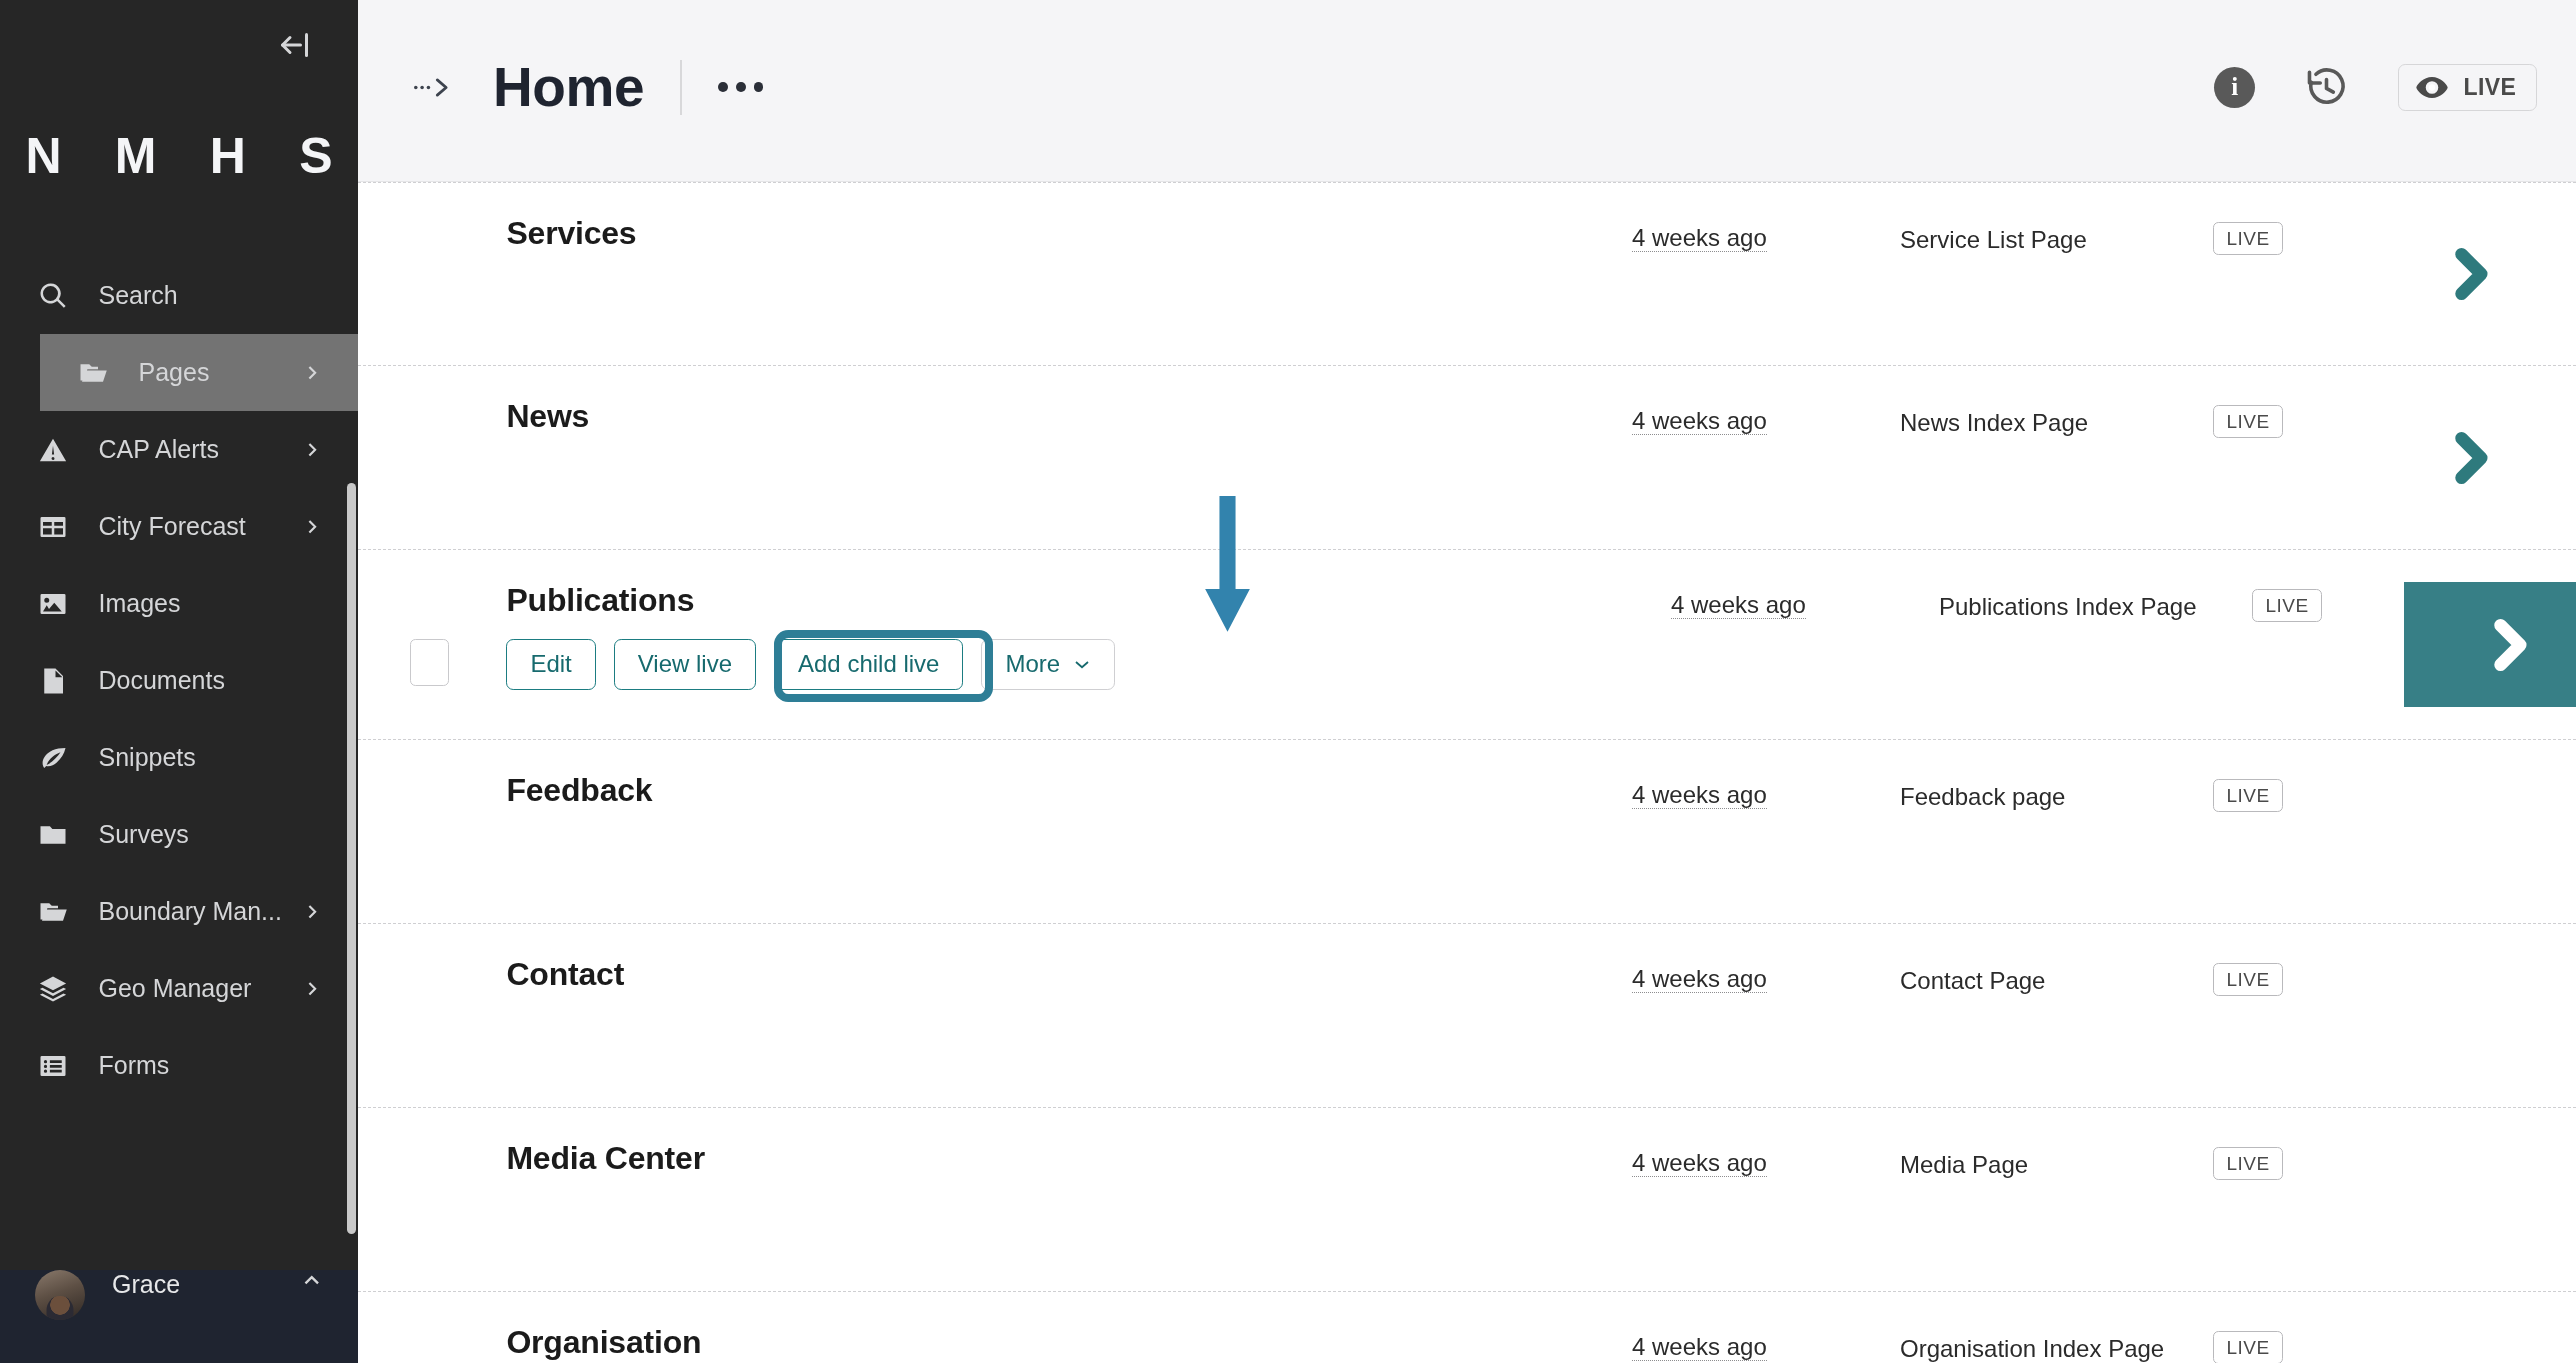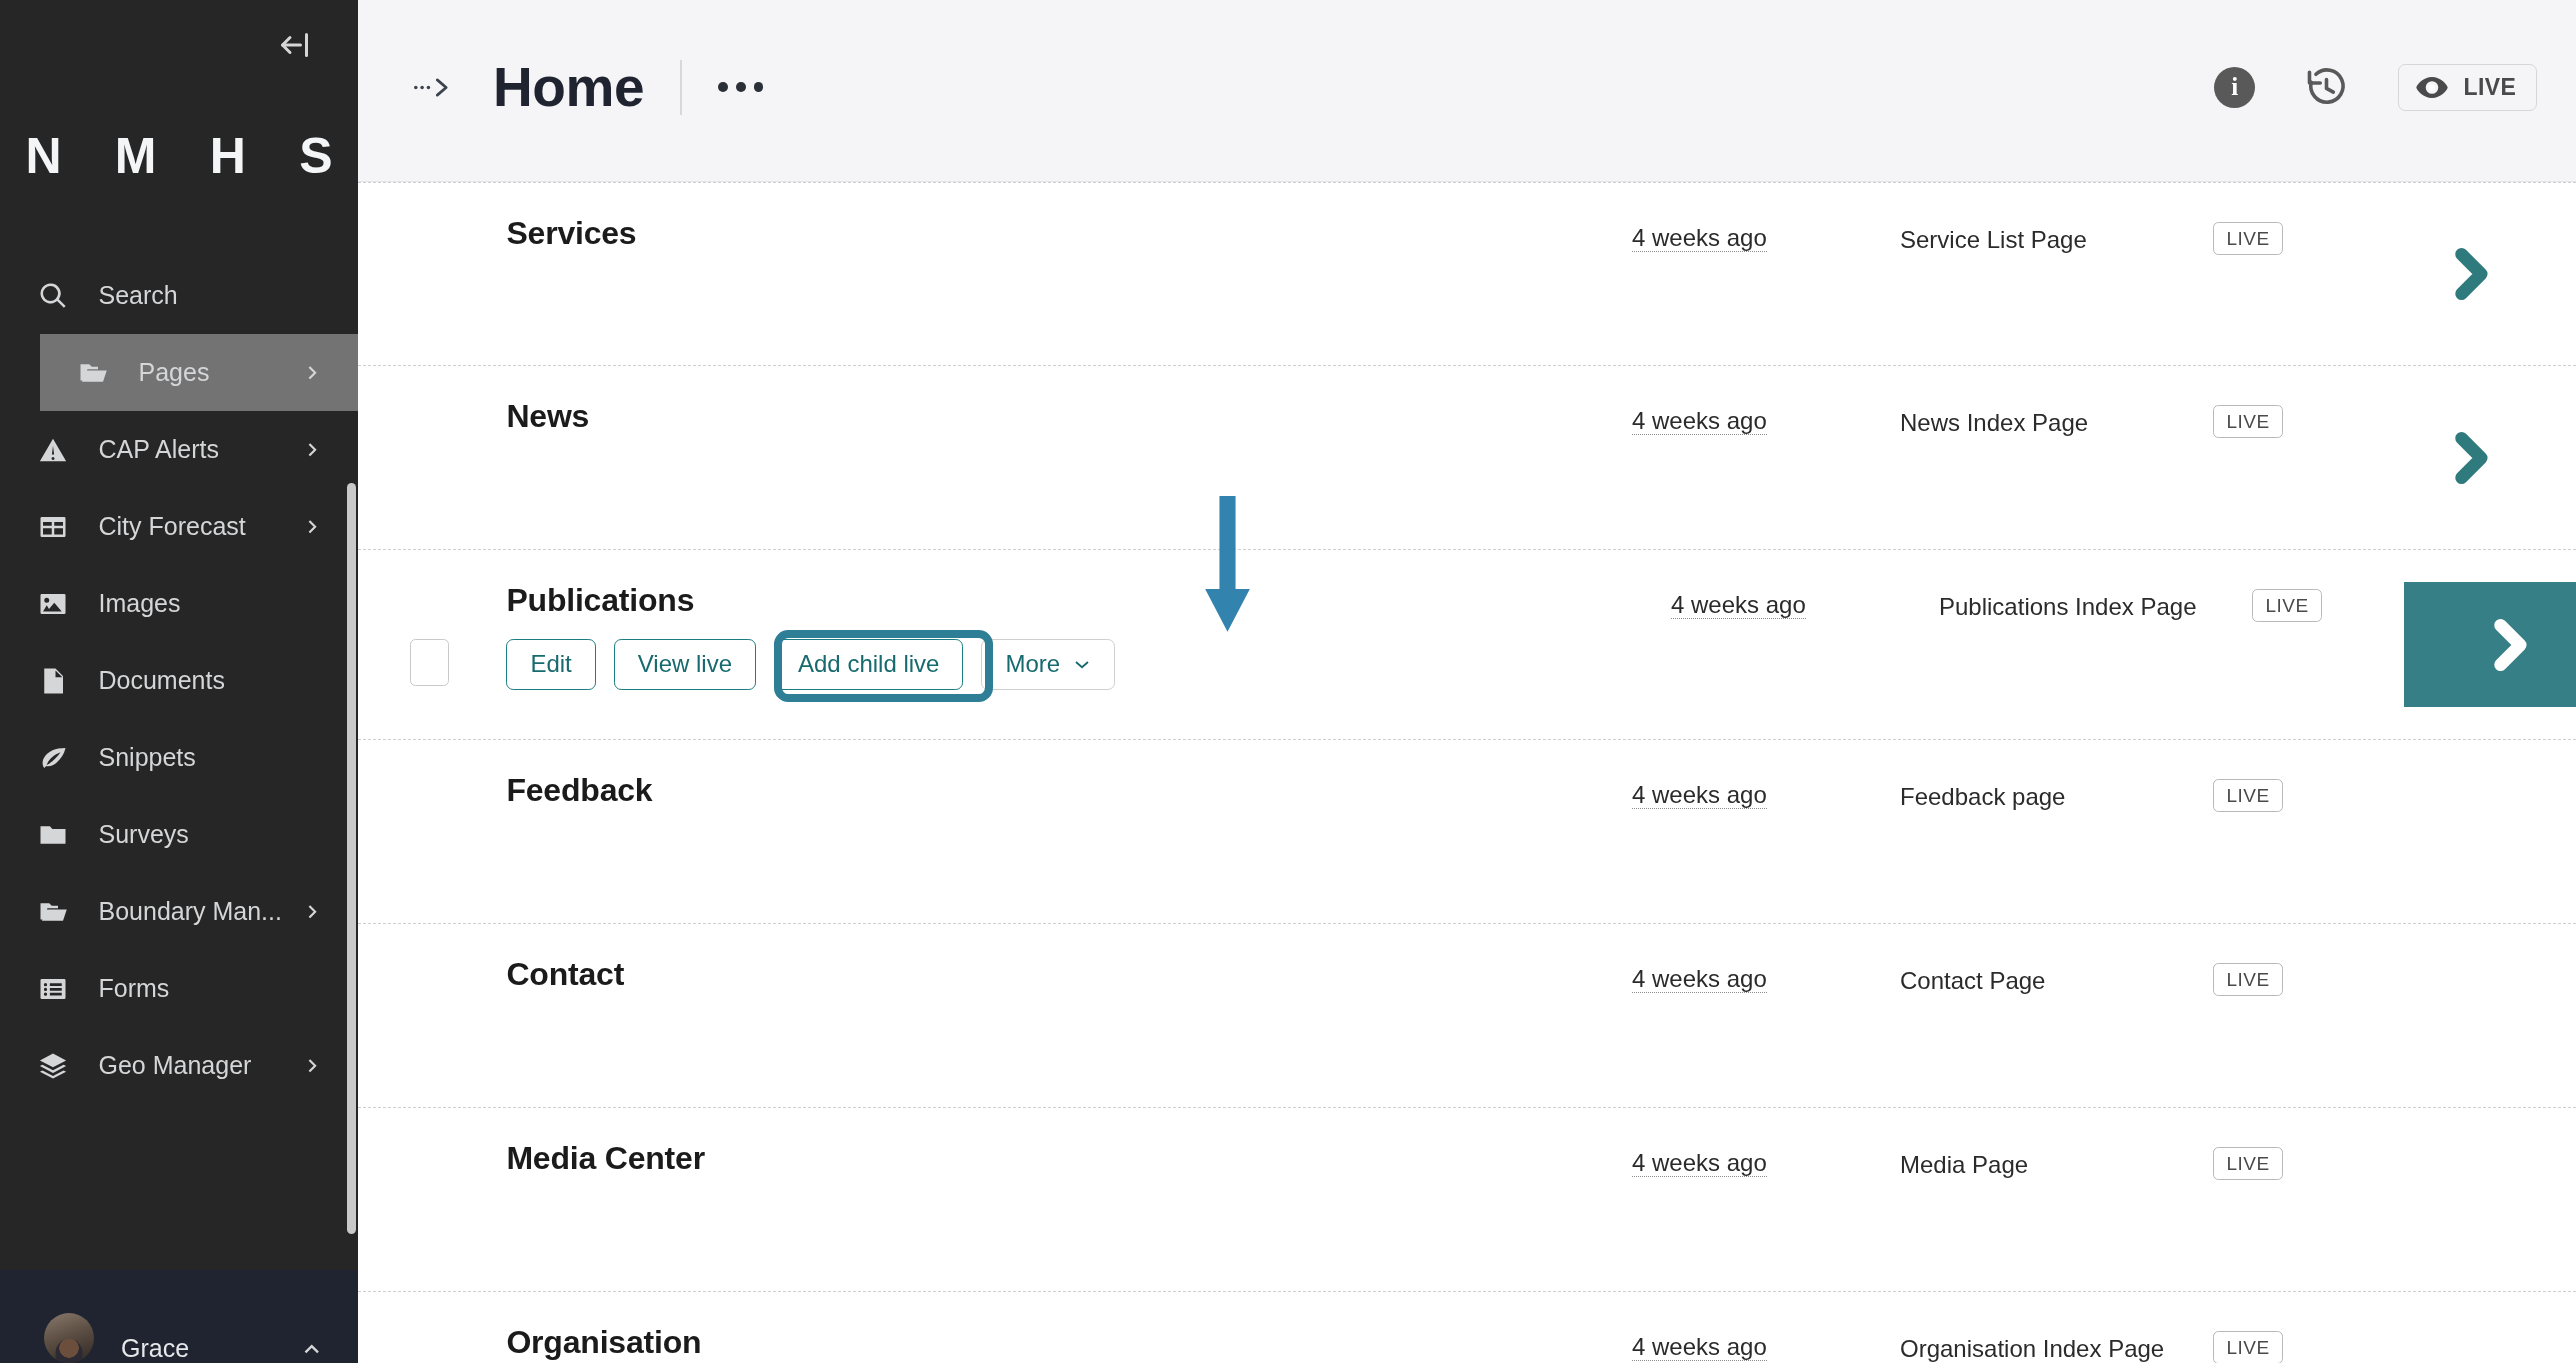--- a/index.html
+++ b/index.html
@@ -34,22 +34,22 @@
     color: #d5d6d8; font-size: 25px; cursor: pointer; position: relative;
   }
   .nav-item.active { background: #737373; margin-left: 40px; }
   .nav-icon { width: 39px; min-width: 39px; display: flex; align-items: center; justify-content: flex-start; }
   .nav-icon svg { width: 30px; height: 30px; fill: #d5d6d8; }
   .nav-label { margin-left: 21.5px; white-space: nowrap; overflow: hidden; text-overflow: ellipsis; flex: 1; }
   .nav-chev { margin-left: auto; display: flex; align-items: center; }
   .nav-chev svg { width: 19.7px; height: 19.7px; stroke: #d5d6d8; fill: none; stroke-width: 2.6; }
 
   .sidebar-footer {
-    height: 93px; background: #1f2430; display: flex; align-items: flex-end;
-    padding: 0 36px 0 44px; cursor: pointer;
+    height: 93px; background: #1f2430; display: flex; align-items: flex-start;
+    padding: 0 36px 0 35px; cursor: pointer;
   }
   .avatar {
     width: 50px; height: 50px; border-radius: 50%; overflow: hidden; flex: 0 0 50px;
     background: linear-gradient(160deg,#8a7a6c 0%,#5d4f44 45%,#2e2723 100%);
     position: relative;
   }
   .avatar::after {
     content: ""; position: absolute; left: 50%; top: 52%;
     width: 27px; height: 30px; transform: translateX(-50%);
     border-radius: 48% 48% 40% 40%;
@@ -260,38 +260,38 @@
         <span class="nav-chev">
           <svg viewBox="0 0 24 24">
               <polyline points="9,5 16,12 9,19"></polyline>
             </svg>
         </span>
       </div>
 
       <div class="nav-item">
         <span class="nav-icon">
           <svg viewBox="0 0 24 24">
-              <path d="M3 4h18a1 1 0 011 1v14a1 1 0 01-1 1H3a1 1 0 01-1-1V5a1 1 0 011-1zm3 3.2a1.3 1.3 0 100 2.6 1.3 1.3 0 000-2.6zm3.5.2v2.2H19V7.4H9.5zM6 11a1.3 1.3 0 100 2.6A1.3 1.3 0 006 11zm3.5.2v2.2H19v-2.2H9.5zM6 14.8a1.3 1.3 0 100 2.6 1.3 1.3 0 000-2.6zm3.5.2v2.2H19V15H9.5z"></path>
-            </svg>
-        </span>
-        <span class="nav-label">Forms</span>
-      </div>
-
-      <div class="nav-item">
-        <span class="nav-icon">
-          <svg viewBox="0 0 24 24">
               <path d="M12 2L1.5 7.5 12 13l10.5-5.5L12 2zM3.6 11L1.5 12l10.5 5.5L22.5 12 20.4 11 12 15.4 3.6 11zm0 4.6l-2.1 1L12 22l10.5-5.4-2.1-1L12 20l-8.4-4.4z"></path>
             </svg>
         </span>
         <span class="nav-label">Geo Manager</span>
         <span class="nav-chev">
           <svg viewBox="0 0 24 24">
               <polyline points="9,5 16,12 9,19"></polyline>
             </svg>
         </span>
+      </div>
+
+      <div class="nav-item">
+        <span class="nav-icon">
+          <svg viewBox="0 0 24 24">
+              <path d="M3 4h18a1 1 0 011 1v14a1 1 0 01-1 1H3a1 1 0 01-1-1V5a1 1 0 011-1zm3 3.2a1.3 1.3 0 100 2.6 1.3 1.3 0 000-2.6zm3.5.2v2.2H19V7.4H9.5zM6 11a1.3 1.3 0 100 2.6A1.3 1.3 0 006 11zm3.5.2v2.2H19v-2.2H9.5zM6 14.8a1.3 1.3 0 100 2.6 1.3 1.3 0 000-2.6zm3.5.2v2.2H19V15H9.5z"></path>
+            </svg>
+        </span>
+        <span class="nav-label">Forms</span>
       </div>
     </nav>
 
     <div class="sidebar-footer">
       <div class="avatar"></div>
       <span class="footer-name">Grace</span>
       <span class="footer-chev">
         <svg viewBox="0 0 24 24">
             <polyline points="5,15 12,8 19,15"></polyline>
           </svg>

